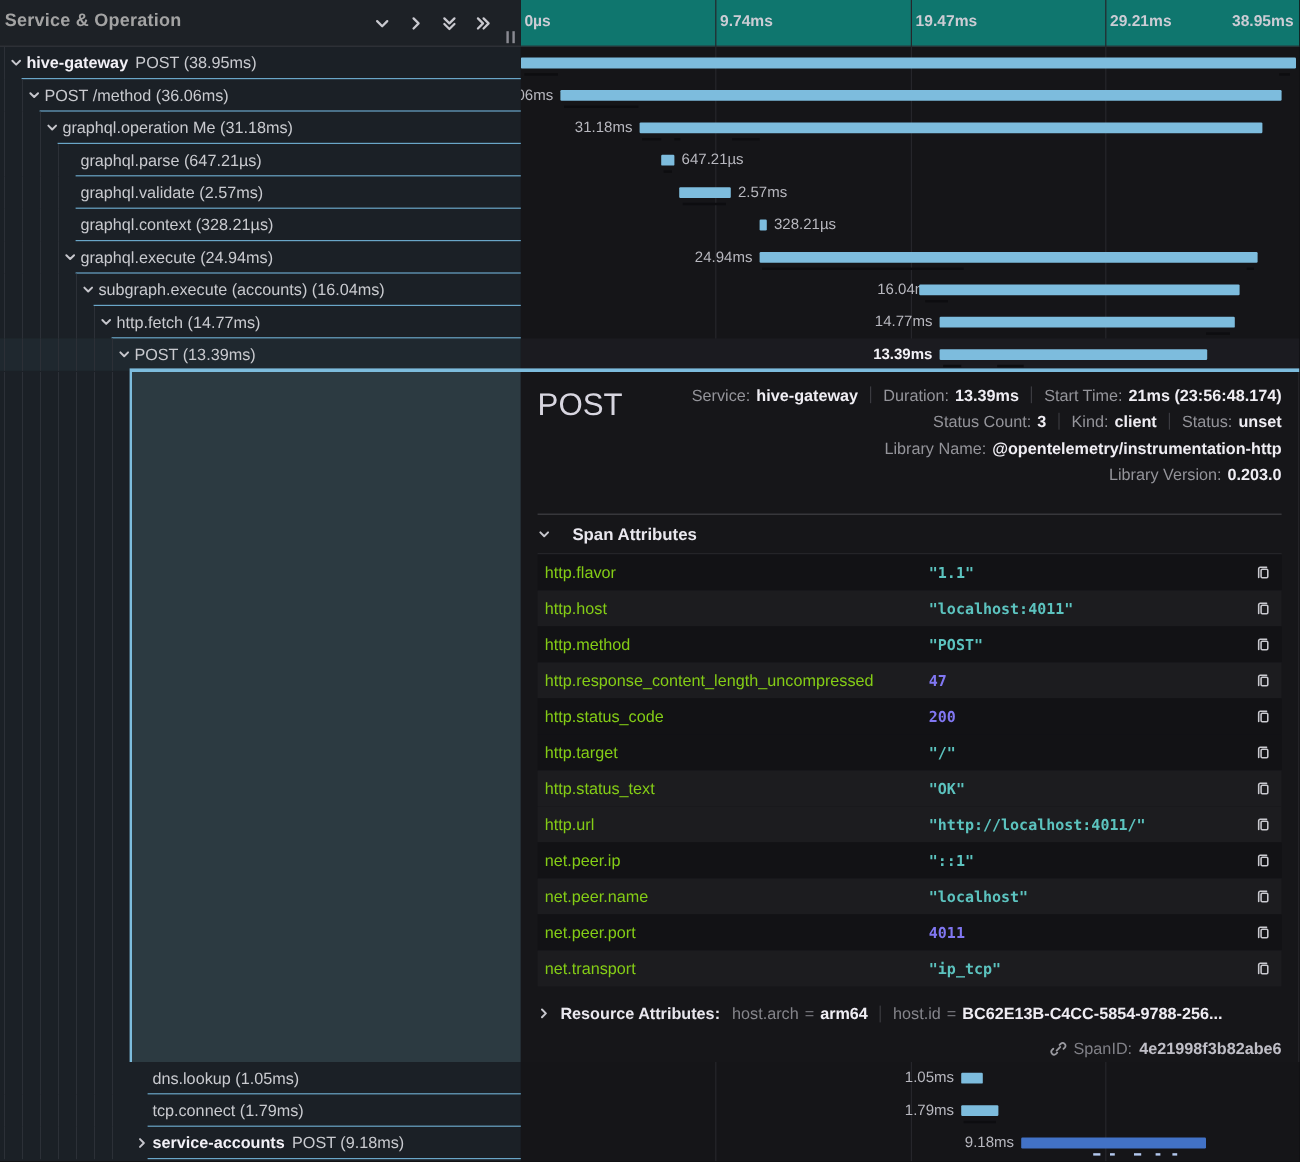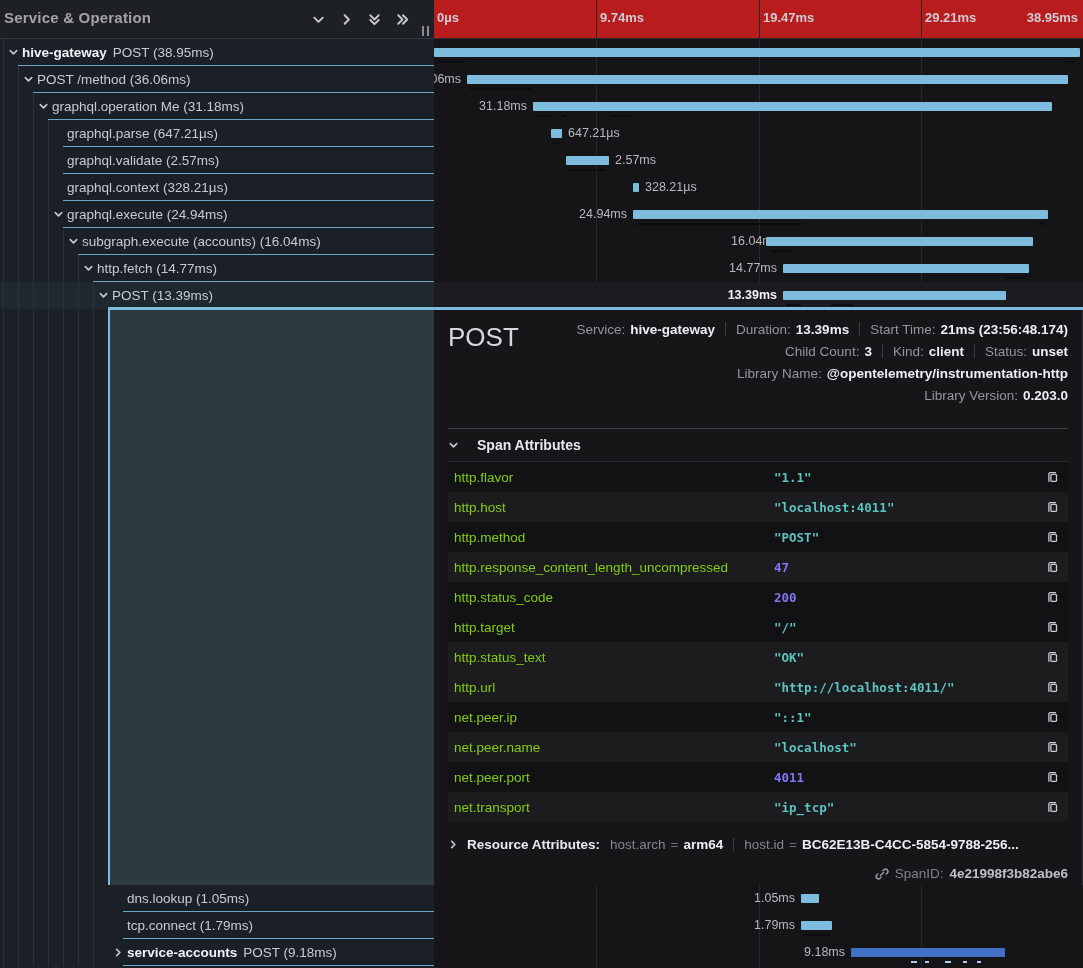--- a/index.html
+++ b/index.html
@@ -24,21 +24,21 @@
   .tsvc.it{}
   .tbord{position:absolute;bottom:0;right:0;height:1px;background:#6aa6c8;}
   .xblock{position:absolute;left:108px;top:310px;width:326px;height:575px;
           background:#2c3a41;border-left:2px solid #7dbcdd;box-sizing:border-box;
           background-clip:padding-box;}
   .xguides{position:absolute;left:0;top:310px;width:108px;height:575px;
            background-repeat:no-repeat;background-position:3px 0;background-size:94px 100%;
            background-image:repeating-linear-gradient(90deg,#2c3037 0 1px,transparent 1px 15px);}
   
   .rpanel{position:absolute;left:434px;top:0;width:649px;height:968px;background:#151518;}
-  .rheader{position:absolute;left:0;top:0;width:649px;height:38px;background:#b91c1c;
+  .rheader{position:absolute;left:0;top:0;width:649px;height:38px;background:#0f766e;
            border-bottom:1px solid #2c2c31;z-index:1;text-align:center;}
   .tick{position:absolute;top:10px;font-size:13px;font-weight:600;color:#ccccd4;}
   .gline{position:absolute;top:0;width:1px;height:968px;background:#26262b;z-index:2;}
   .brow{position:absolute;left:0;width:649px;height:27px;overflow:hidden;z-index:3;}
   .brow.sel{background:#1b1b20;}
   .bar{position:absolute;top:9px;height:9px;border-radius:1px;background:#7dbcdd;}
   .bar.blue{background:#4272c6;}
   .mark{position:absolute;top:12.5px;height:2.5px;background:#0d0d10;}
   .mark.lite{background:#b3c8ee;}
   .blab{position:absolute;top:0;line-height:27px;font-size:12.5px;color:#b8b8bf;white-space:nowrap;}
@@ -287,21 +287,21 @@
           <span>Service:</span>
             <b>hive-gateway</b>
           <span class="vsep"></span>
           <span>Duration:</span>
             <b>13.39ms</b>
           <span class="vsep"></span>
           <span>Start Time:</span>
             <b>21ms (23:56:48.174)</b>
         </div>
         <div class="dline">
-          <span>Child Count:</span>
+          <span>Status Count:</span>
             <b>3</b>
           <span class="vsep"></span>
           <span>Kind:</span>
             <b>client</b>
           <span class="vsep"></span>
           <span>Status:</span>
             <b>unset</b>
         </div>
         <div class="dline">
           <span>Library Name:</span>

